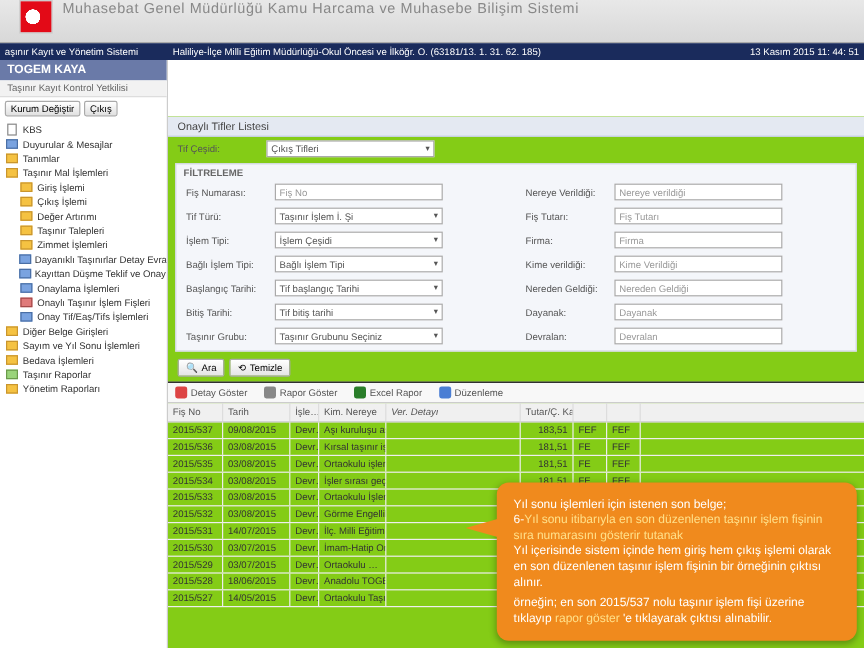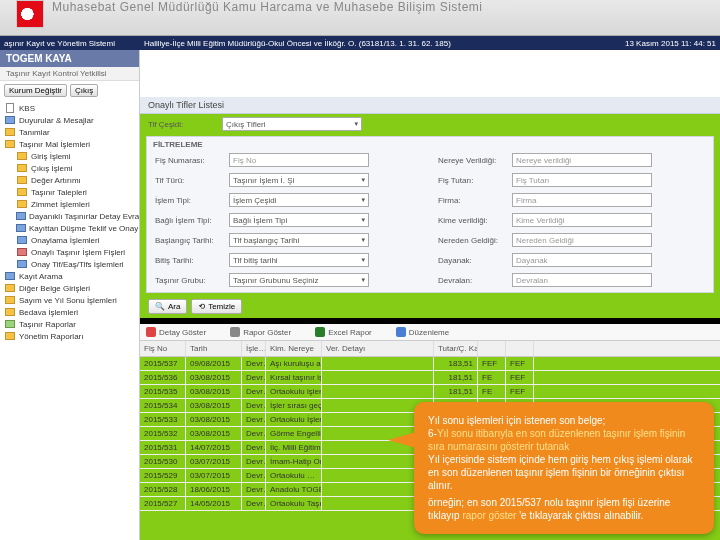--- a/index.html
+++ b/index.html
@@ -33,29 +33,29 @@
 .filter-label { width: 70px; color: #555; }
 .filter-input { flex: 0 0 140px; height: 14px; border: 1px solid #aaa; background: #fff; padding: 0 3px; font-size: 8px; display: flex; align-items: center; color: #999; }
 .filter-select { flex: 0 0 140px; height: 14px; border: 1px solid #aaa; background: #fff; display: flex; align-items: center; justify-content: space-between; padding: 0 3px; font-size: 8px; color: #555; }
 .filter-select .chev { font-size: 7px; color: #555; }
 .filter-box { background: #f4f6fa; border: 1px solid #d0d6e2; margin: 2px 6px; padding: 2px 0; }
 .filter-head { font-size: 8px; color: #666; padding: 1px 6px; font-weight: bold; }
 .filter-row2 { display: flex; }
 .filter-col { flex: 1; }
 .action-row { padding: 4px 8px; display: flex; gap: 4px; }
 .action-btn { font-size: 8px; padding: 2px 6px; background: linear-gradient(#fff,#e4e4e4); border: 1px solid #aaa; border-radius: 2px; cursor: pointer; display: inline-flex; align-items: center; gap: 3px; }
-.toolbar { border-top: 6px solid #000000; border-bottom: 1px solid #ccc; padding: 3px 6px; display: flex; gap: 24px; background: #f8f8f8; }
+.toolbar { border-top: 1px solid #000000; border-bottom: 1px solid #ccc; padding: 3px 6px; display: flex; gap: 14px; background: #f8f8f8; }
 .tool-btn { font-size: 8px; color: #555; display: inline-flex; align-items: center; gap: 3px; cursor: pointer; }
 .tool-ico { width: 10px; height: 10px; border-radius: 2px; }
 .grid { font-size: 8px; }
 .grid-head { display: flex; background: #f0f0f0; border-bottom: 1px solid #ccc; }
 .gh { padding: 3px 4px; border-right: 1px solid #ddd; color: #555; white-space: nowrap; overflow: hidden; }
 .grid-row { display: flex; border-bottom: 1px solid #eee; }
 .gc { padding: 2px 4px; border-right: 1px solid #eee; color: #333; white-space: nowrap; overflow: hidden; }
-.c0 { width: 46px; } .c1 { width: 56px; } .c2 { width: 24px; } .c3 { width: 56px; } .c4 { width: 112px; } .c5 { width: 44px; text-align: right; } .c6 { width: 28px; } .c7 { width: 28px; }
+.c0 { width: 46px; } .c1 { width: 56px; } .c2 { width: 24px; } .c3 { width: 56px; } .c4 { width: 112px; font-style: italic; } .c5 { width: 44px; text-align: right; } .c6 { width: 28px; } .c7 { width: 28px; }
 .callout { position: absolute; right: 6px; bottom: 6px; width: 300px; background: #f08a1d; color: #fff; border-radius: 10px; padding: 12px 14px; font-size: 10px; line-height: 1.3; box-shadow: 0 2px 6px rgba(0,0,0,0.3); }
 .callout .ylw { color: #ffe08a; }
 .callout-pointer { position: absolute; left: -26px; top: 30px; width: 0; height: 0; border-top: 8px solid transparent; border-bottom: 8px solid transparent; border-right: 28px solid #f08a1d; }
 </style>
 </head>
 <body>
 
 <div class="header">
   <div class="flag"></div>
   <div class="header-title">Muhasebat Genel Müdürlüğü Kamu Harcama ve Muhasebe Bilişim Sistemi</div>
@@ -151,26 +151,20 @@
           <span class="ico">
             <span class="folder-r"></span>
           </span>
           <span>Onaylı Taşınır İşlem Fişleri</span>
         </div>
         <div class="tree-item tree-l2">
           <span class="ico">
             <span class="folder-b"></span>
           </span>
           <span>Onay Tif/Eaş/Tifs İşlemleri</span>
-        </div>
-        <div class="tree-item tree-l1">
-          <span class="ico">
-            <span class="folder-b"></span>
-          </span>
-          <span>Kayıt Arama</span>
         </div>
         <div class="tree-item tree-l1">
           <span class="ico">
             <span class="folder-y"></span>
           </span>
           <span>Diğer Belge Girişleri</span>
         </div>
         <div class="tree-item tree-l1">
           <span class="ico">
             <span class="folder-y"></span>

